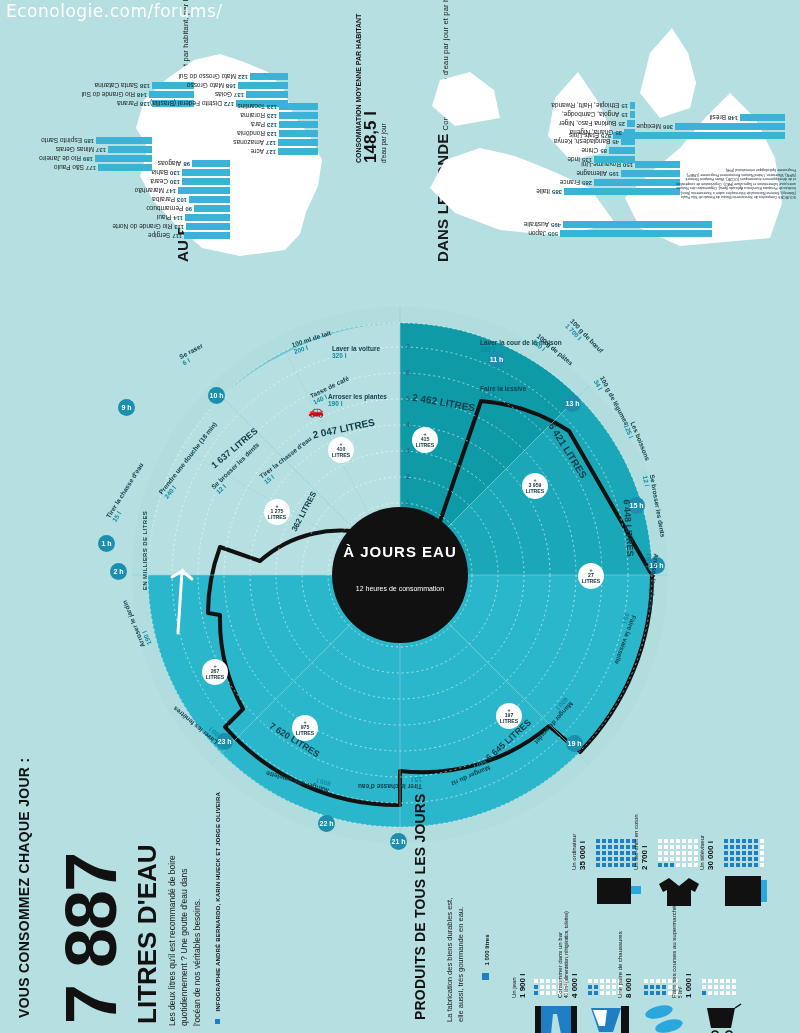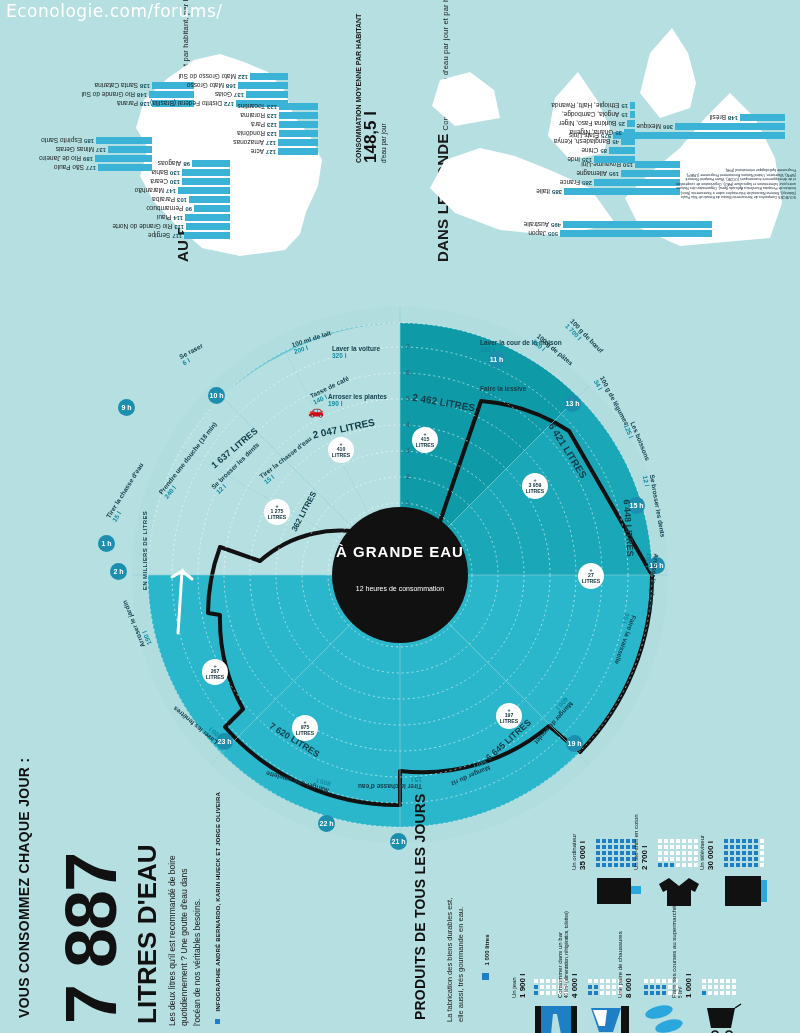--- a/index.html
+++ b/index.html
@@ -409,21 +409,21 @@
       <line x1="340" y1="290" x2="151" y2="479"></line>
       <line x1="340" y1="290" x2="151" y2="101"></line>
     </g>
 
     <circle cx="340" cy="290" r="68" fill="#111111"></circle>
 
     <path d="M118,348 L122,286 L112,292 M122,286 L132,294" fill="none" stroke="#ffffff" stroke-width="3" stroke-linecap="round"></path>
   </svg>
 
   <div class="centerTxt" style="left:276px; top:258px; width:128px; font-size:15px; font-weight:bold; letter-spacing:1px;">
-    <span>À GRANDE EAU</span>
+    <span>À JOURS EAU</span>
   </div>
   <div class="centerTxt" style="left:280px; top:300px; width:120px; font-size:7px;">
     <span>12 heures de consommation</span>
   </div>
 
   <div class="rlabel" style="left:46px; top:262px; font-size:6px; transform:rotate(-90deg); letter-spacing:.4px;">EN MILLIERS DE LITRES</div>
 
   <div class="rlabel" style="left:346px;top:214px;color:#2a6b78;">1</div>
   <div class="rlabel" style="left:346px;top:188px;color:#2a6b78;">2</div>
   <div class="rlabel" style="left:346px;top:162px;color:#2a6b78;">3</div>

